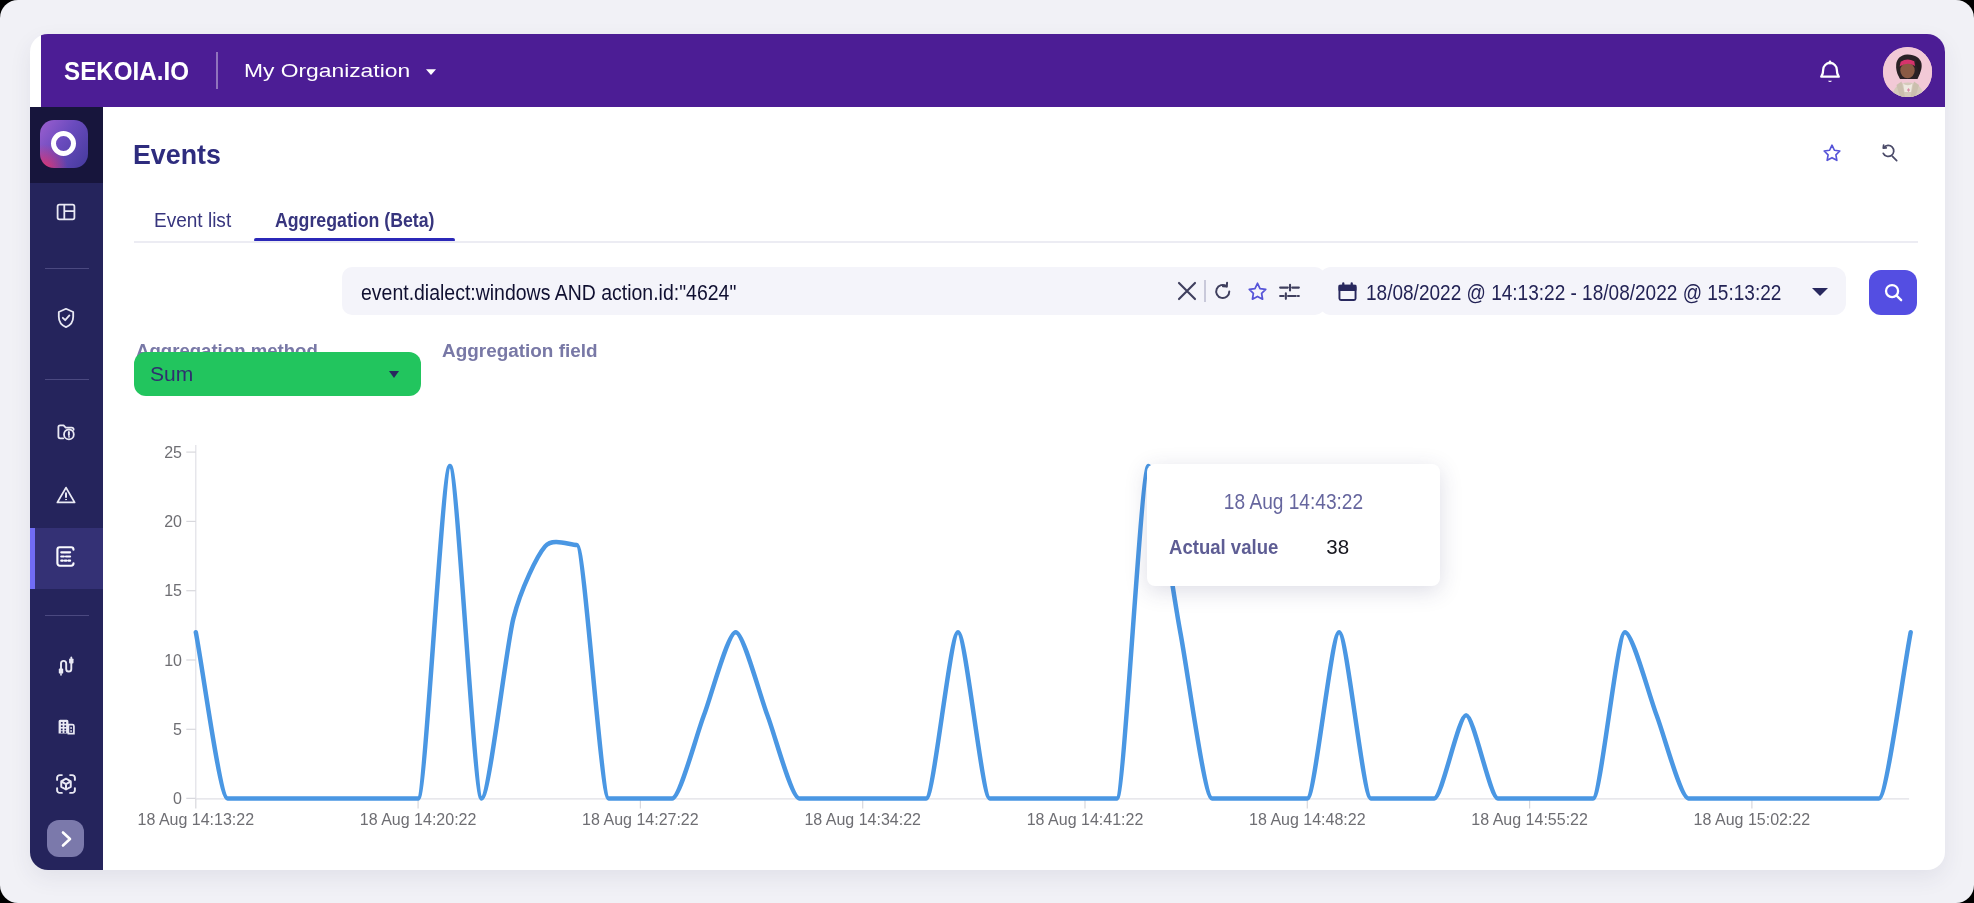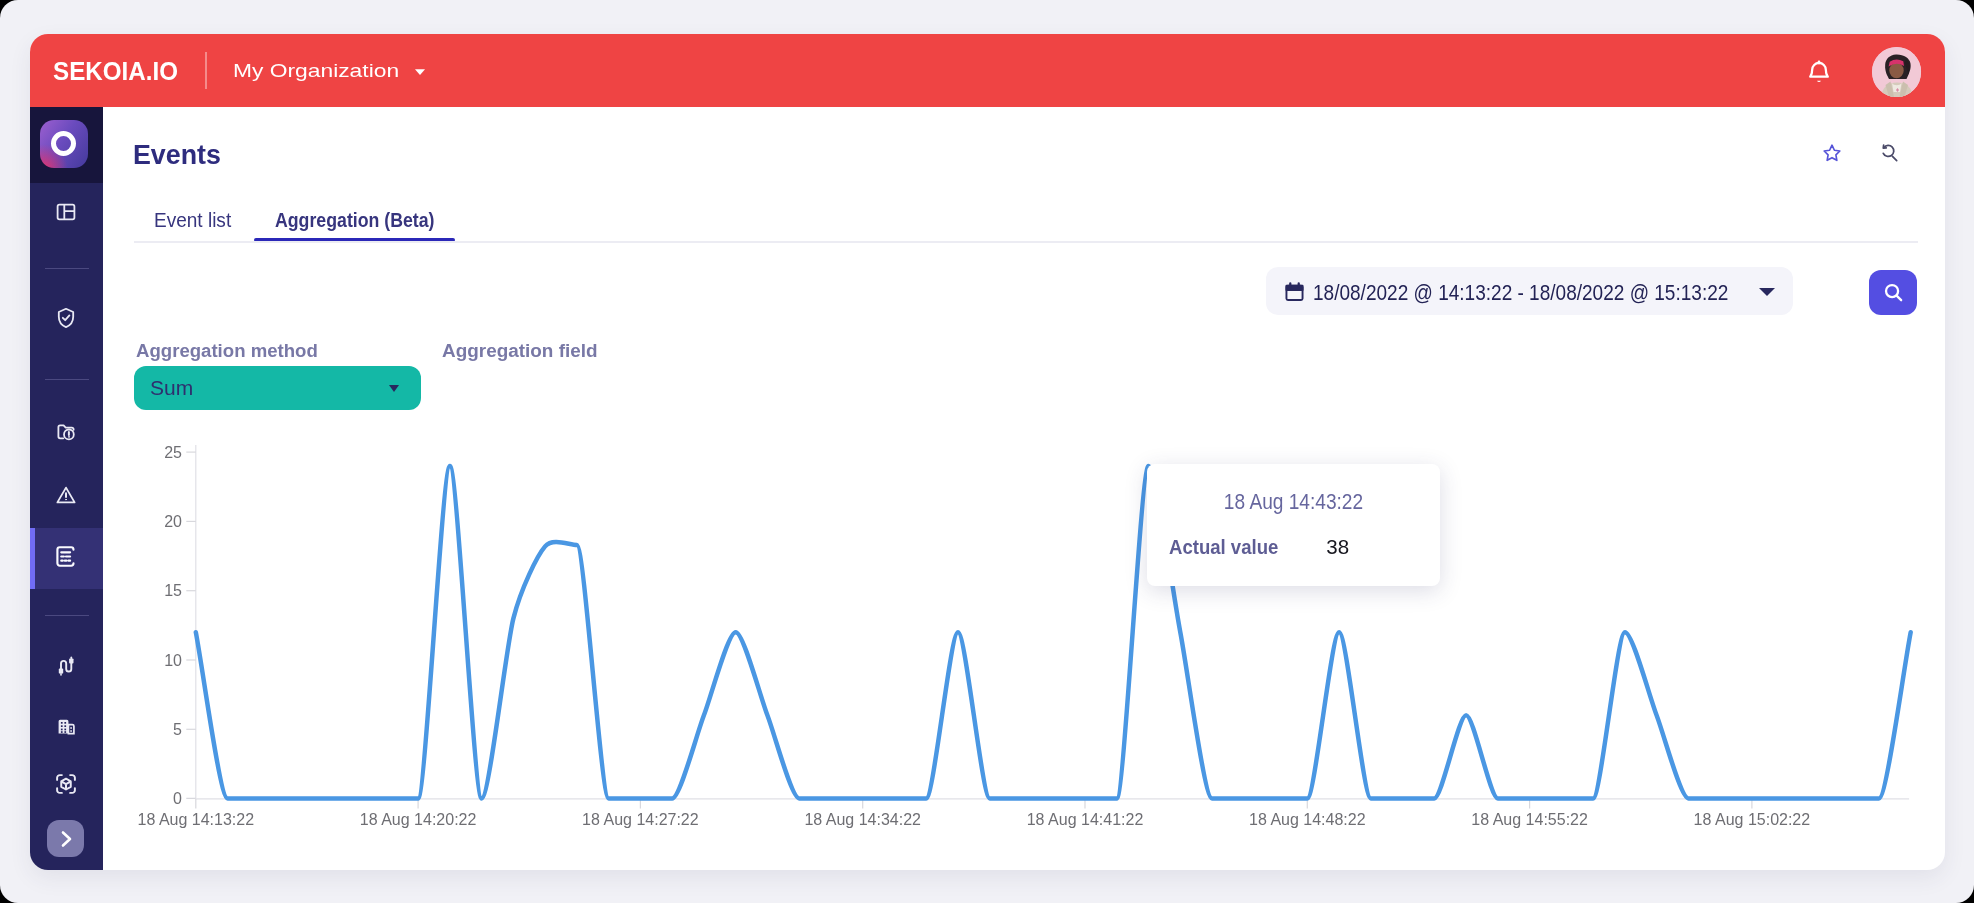--- a/index.html
+++ b/index.html
@@ -3,21 +3,21 @@
 <meta charset="utf-8">
 <style>
   html,body{margin:0;padding:0;background:#000;}
   body{width:1974px;height:903px;position:relative;overflow:hidden;
        font-family:"Liberation Sans",sans-serif;-webkit-font-smoothing:antialiased;}
   .panel{position:absolute;inset:0;border-radius:18px;background:#F1F1F6;}
   .card{position:absolute;left:29.5px;top:34px;width:1915.5px;height:836px;
         border-radius:18px;background:#fff;overflow:hidden;
         box-shadow:0 8px 22px rgba(45,45,95,.08);}
   .abs{position:absolute;}
-  .topbar{position:absolute;left:0;top:0;width:100%;height:73px;background:#ef4444;}
+  .topbar{position:absolute;left:11px;top:0;width:100%;height:73px;background:#4c1d95;}
   .brand{position:absolute;left:23.9px;top:24.2px;font-size:26px;font-weight:bold;color:#fff;line-height:1;transform-origin:0 0;}
   .tbdiv{position:absolute;left:175.5px;top:17.5px;width:1.5px;height:37px;background:rgba(255,255,255,.38);}
   .org{position:absolute;left:203.3px;top:27.7px;font-size:18.5px;color:#fff;line-height:1;transform-origin:0 0;}
   .sidebar{position:absolute;left:0;top:73px;width:73.7px;height:763px;background:#25245C;}
   .logoblock{position:absolute;left:0;top:0;width:100%;height:76px;background:#17153C;}
   .squircle{position:absolute;left:10.9px;top:13px;width:48px;height:48px;border-radius:14px;
             background:
               radial-gradient(90% 90% at 8% 100%, rgba(228,52,110,.95) 0%, rgba(228,52,110,0) 55%),
               linear-gradient(125deg,#9D5FD0 0%,#6A4BBE 45%,#443A9C 100%);}
   .oring{position:absolute;left:11px;top:11px;width:15px;height:15px;border-radius:50%;
@@ -28,21 +28,21 @@
   .active-item .bar{position:absolute;left:0;top:0;width:5.5px;height:100%;background:#716CF5;}
   .collapse{position:absolute;left:17.6px;top:713.3px;width:37.2px;height:37.2px;border-radius:12px;
             background:#7B79AB;}
   .h1{position:absolute;left:105.5px;top:107.4px;font-size:28px;font-weight:bold;color:#2E2C7E;line-height:1;transform-origin:0 0;}
   .tab{position:absolute;white-space:nowrap;top:176.1px;font-size:20px;color:#37357E;line-height:1;transform-origin:0 0;}
   .underline{position:absolute;left:224px;top:203.8px;width:201.6px;height:4px;background:#2B28B8;border-radius:2px;}
   .tabline{position:absolute;left:104.3px;top:207.4px;width:1784px;height:1.6px;background:#ECECF3;}
   .pill{position:absolute;top:233.1px;height:48.2px;background:#F4F4FA;border-radius:12px;}
   .ptext{position:absolute;font-size:21px;line-height:1;transform-origin:0 0;white-space:nowrap;}
   .label{position:absolute;white-space:nowrap;top:307.5px;font-size:18px;font-weight:bold;color:#7878A6;line-height:1;transform-origin:0 0;}
-  .dd{position:absolute;top:332px;height:44.1px;background:#14b8a6;border-radius:12px;}
+  .dd{position:absolute;top:318px;height:44.1px;background:#22c55e;border-radius:12px;}
   .caret{position:absolute;width:0;height:0;border-left:5.8px solid transparent;border-right:5.8px solid transparent;}
   .btn{position:absolute;left:1839.5px;top:235.6px;width:48.4px;height:45.9px;border-radius:12px;background:#544EE2;}
   .tooltip{position:absolute;left:1117.8px;top:430.3px;width:293px;height:121.4px;border-radius:8px;
            background:#fff;box-shadow:0 5px 22px rgba(50,50,100,.17);z-index:10;}
   .tt-title{position:absolute;left:0;top:26.4px;width:100%;text-align:center;font-size:22px;color:#66669E;line-height:1;}
   .tt-label{position:absolute;left:21.5px;top:73.2px;font-size:20.5px;font-weight:bold;color:#5E5D94;line-height:1;transform-origin:0 0;}
   .tt-val{position:absolute;left:179px;top:73.2px;font-size:20.5px;color:#17171F;line-height:1;}
   svg{display:block;}
 </style>
 </head>
@@ -153,21 +153,38 @@
   <svg class="abs" style="left:1849px;top:109px" width="21" height="21" viewBox="0 0 24 24" fill="none" stroke="#4A4A68" stroke-width="2" stroke-linecap="round">
     <path d="M5.6 5.2 A6.3 6.3 0 1 1 4.9 11.8"></path>
     <path d="M15.4 15.2 L20.2 20.2"></path>
     <path d="M8.3 5.6 L4.9 5.9 L5.3 2.4" stroke-linejoin="round"></path>
   </svg>
   <div class="tab" id="t_tab1" style="left:124.6px;transform:scaleX(0.951)">Event list</div>
   <div class="tab" id="t_tab2" style="left:245.6px;font-weight:bold;transform:scaleX(0.886)">Aggregation (Beta)</div>
   <div class="underline"></div>
   <div class="tabline"></div>
 
-  <div class="pill" style="left:1236px;width:527.2px">
+  <div class="pill" style="left:312.7px;width:982.6px;border-radius:10px">
+    <span class="ptext" id="t_query" style="left:19.2px;top:14.7px;color:#101031;font-size:22px;transform:scaleX(0.885)">event.dialect:windows AND action.id:"4624"</span>
+    <svg class="abs" style="left:835px;top:13.8px" width="20" height="20" viewBox="0 0 16 16" stroke="#3F3F5E" stroke-width="1.7" stroke-linecap="round">
+        <path d="M1.6 1.6 L14.4 14.4 M14.4 1.6 L1.6 14.4"></path>
+      </svg>
+    <div class="abs" style="left:862px;top:13.2px;width:1.4px;height:22px;background:#C9C9DA"></div>
+    <svg class="abs" style="left:869.5px;top:13.5px" width="21.5" height="21.5" viewBox="0 0 24 24" fill="none" stroke="#3F3F5E" stroke-width="2.2" stroke-linecap="round">
+      <path d="M16.2 5.7 A7.3 7.3 0 1 0 19.3 11.6"></path>
+      <path d="M16.8 1.9 L16.5 6.3 L12.2 5.9" stroke-width="2.2" stroke-linejoin="round" fill="none"></path>
+    </svg>
+    <svg class="abs" style="left:904.5px;top:14.2px" width="21" height="21" viewBox="0 0 24 24" fill="none" stroke="#5654D8" stroke-width="2" stroke-linejoin="round">
+      <path d="M12 2.6 L14.9 8.7 L21.4 9.6 L16.7 14.2 L17.8 20.8 L12 17.6 L6.2 20.8 L7.3 14.2 L2.6 9.6 L9.1 8.7 Z"></path>
+    </svg>
+    <svg class="abs" style="left:935px;top:12.5px" width="25" height="25" viewBox="0 0 24 24" stroke="#3F3F5E" stroke-width="2" stroke-linecap="round">
+      <path d="M3 7.3 H10.4 M14.6 7.3 H21 M12.5 4.6 V10 M3 15.4 H6.4 M10.6 15.4 H18 M8.5 12.7 V18.1 M20 15.4 H21"></path>
+    </svg>
+  </div>
+  <div class="pill" style="left:1289px;width:527.2px">
     <svg class="abs" style="left:17.3px;top:12px" width="23" height="26" viewBox="0 0 24 24" fill="none" stroke="#28285E" stroke-width="2" stroke-linecap="round" stroke-linejoin="round">
       <rect x="3.6" y="5.4" width="16.8" height="15" rx="1.6"></rect>
       <path d="M3.6 10 H20.4 M3.6 5.4 h16.8 v4.6 H3.6 Z" fill="#28285E"></path>
       <path d="M7.6 3 V6.4 M16.4 3 V6.4" stroke-width="2.4"></path>
     </svg>
     <span class="ptext" id="t_date" style="left:47.8px;top:14.7px;color:#232355;font-size:22px;transform:scaleX(0.865)">18/08/2022 @ 14:13:22 - 18/08/2022 @ 15:13:22</span>
     <div class="caret" style="left:493.4px;top:20.5px;border-left:8.5px solid transparent;border-right:8.5px solid transparent;border-top:8px solid #28285E"></div>
   </div>
   <div class="btn">
     <svg style="margin:11.5px 0 0 12.5px" width="23" height="23" viewBox="0 0 24 24" fill="none" stroke="#fff" stroke-width="2.4" stroke-linecap="round">

